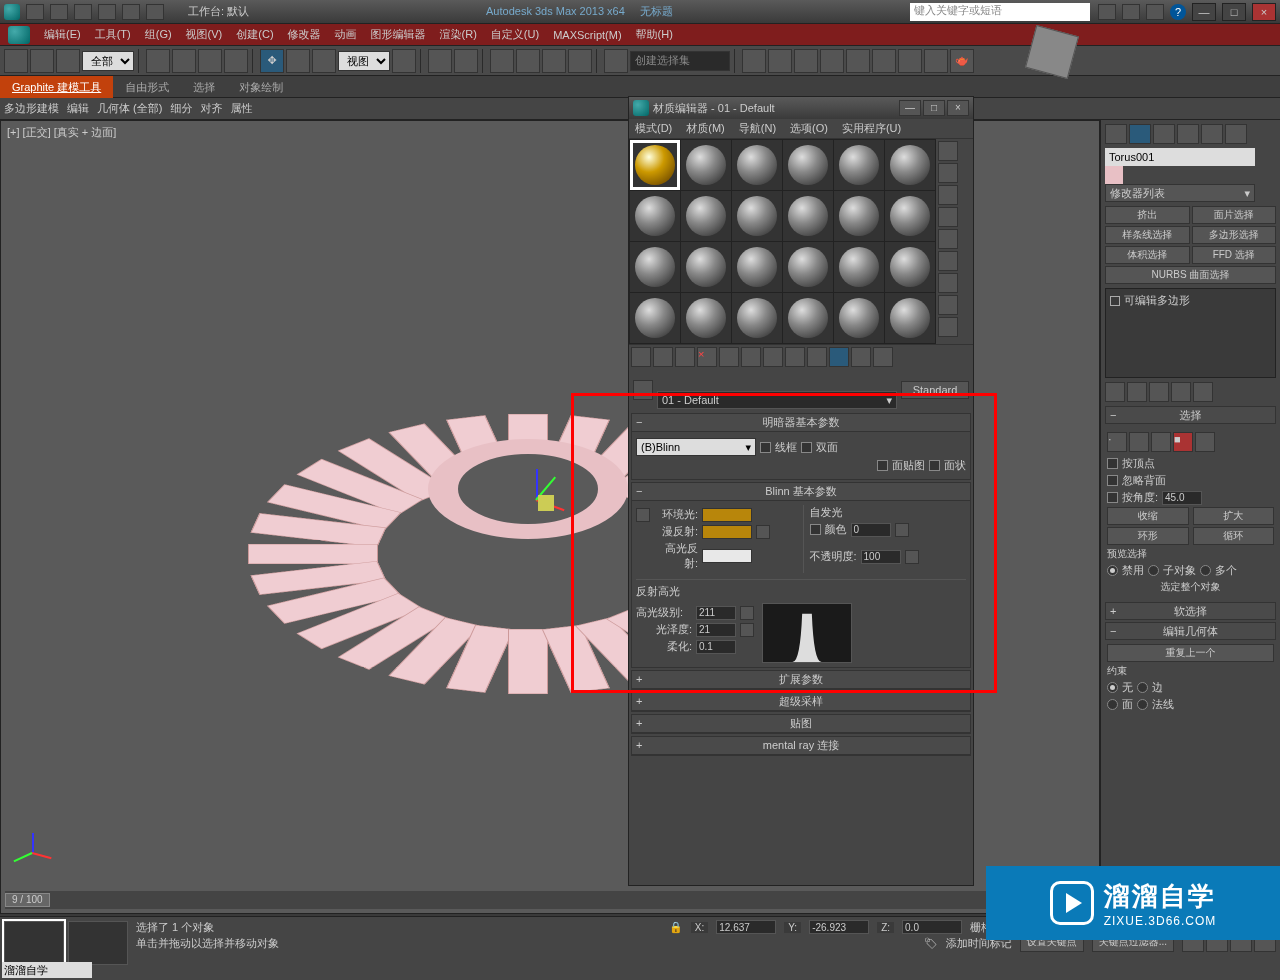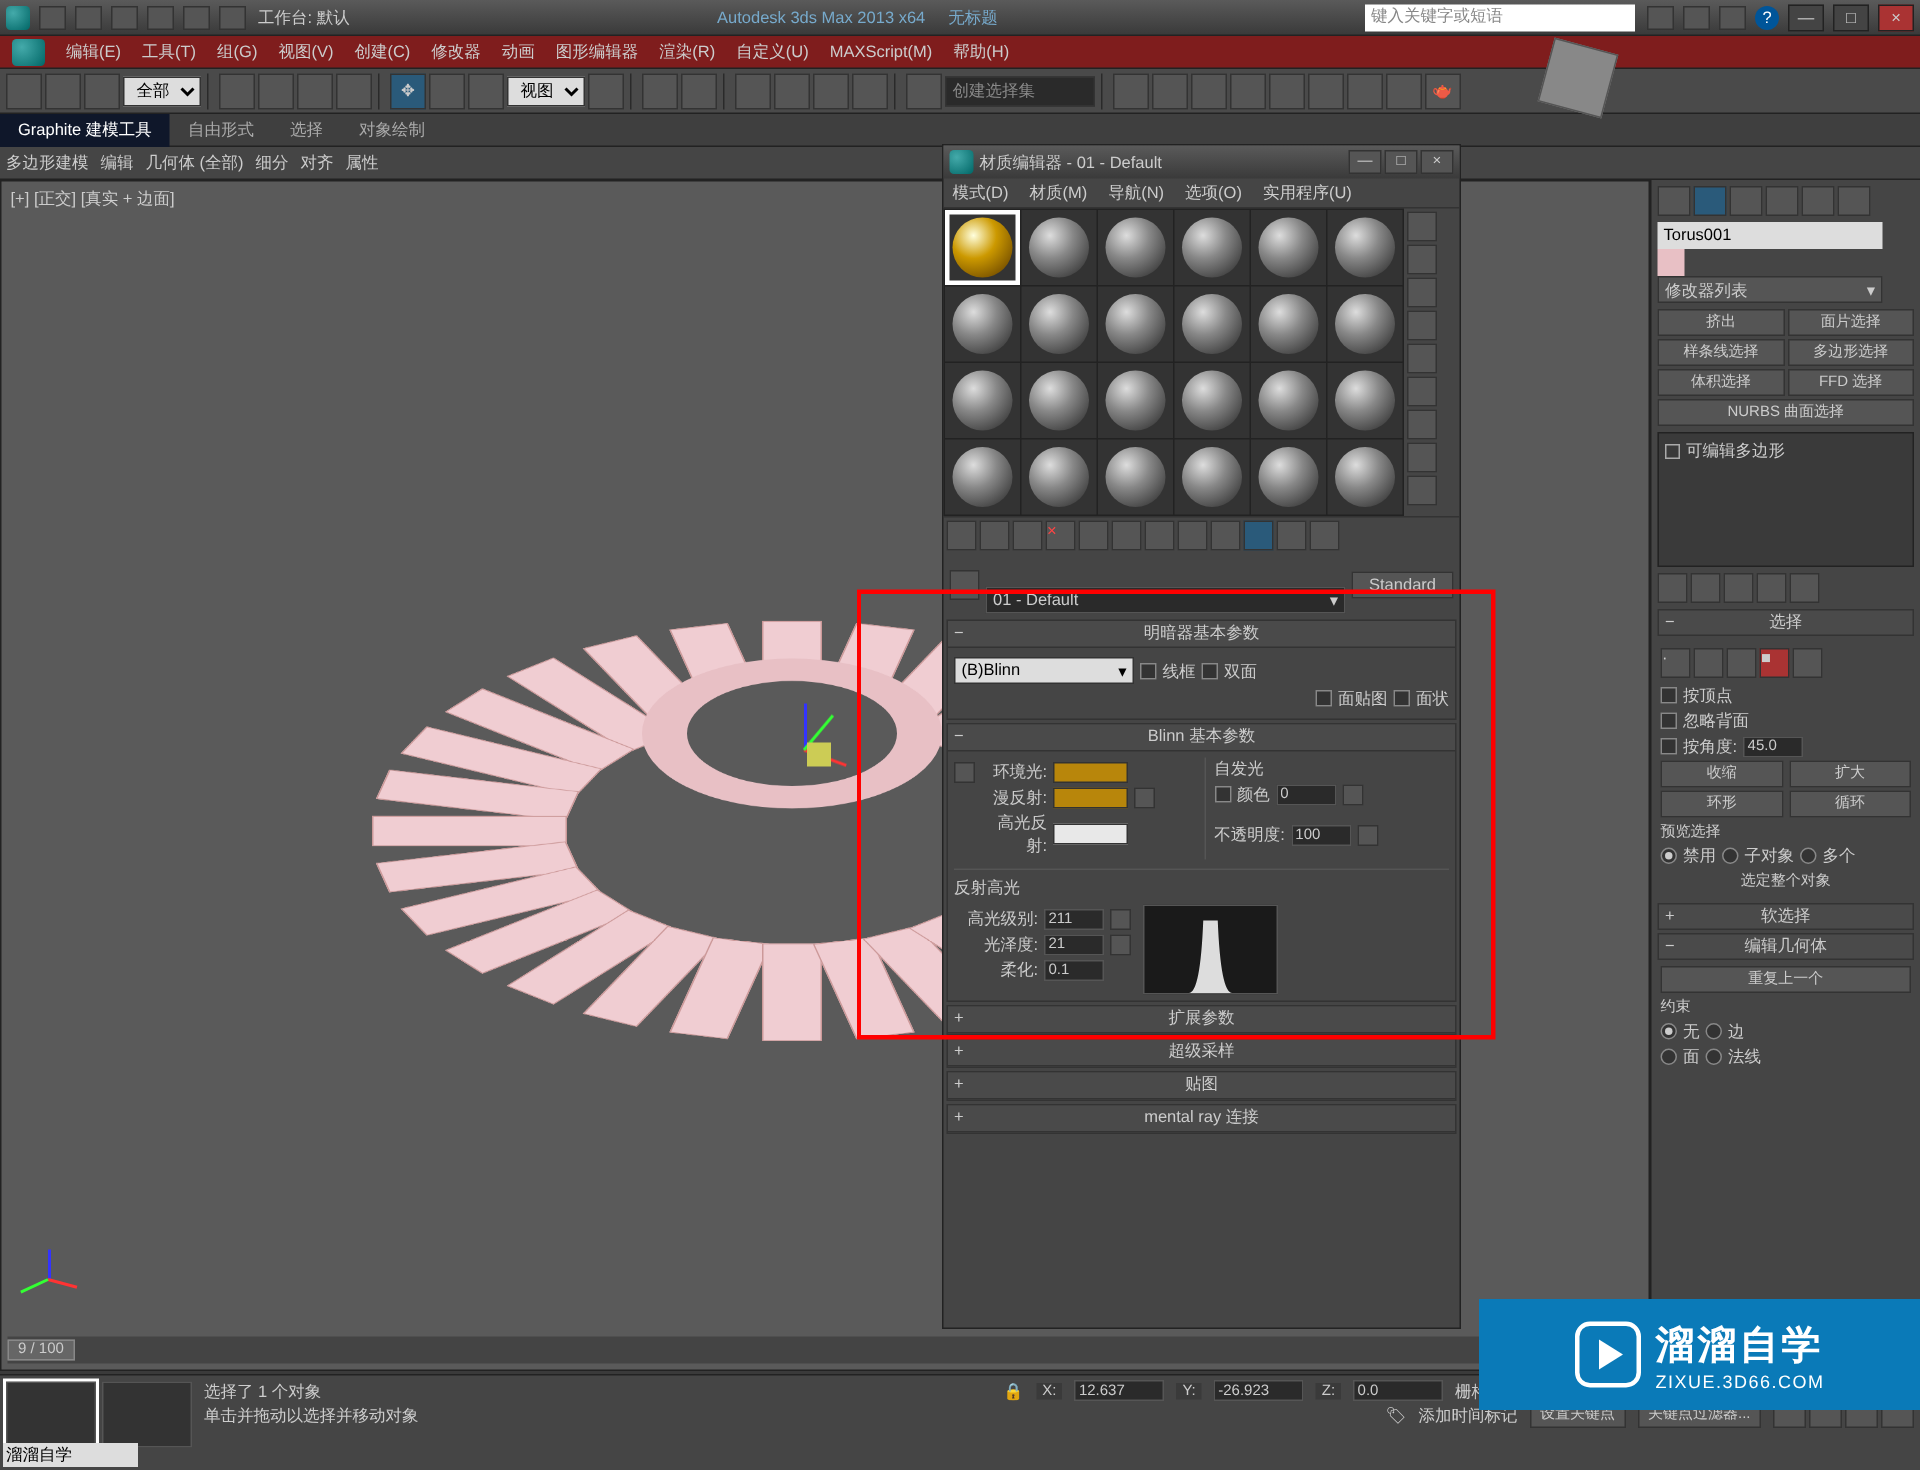--- a/index.html
+++ b/index.html
@@ -1,38 +1,38 @@
 <!DOCTYPE html>
 <html><head>
 <meta charset="utf-8">
 <style>
 * { margin: 0; padding: 0; box-sizing: border-box; font-family: "Microsoft YaHei", Arial, sans-serif; font-size: 11px; }
 body { background: #3a3a3a; color: #ccc; width: 1280px; height: 980px; overflow: hidden; position: relative; }
 .titlebar { height: 24px; background: linear-gradient(#5a5a5a, #3a3a3a); display: flex; align-items: center; padding: 0 4px; border-bottom: 1px solid #222; }
 .tb-icon { width: 16px; height: 16px; background: radial-gradient(circle at 30% 30%, #4aa, #066); border-radius: 3px; margin-right: 6px; }
 .tb-tools { display: flex; gap: 6px; }
 .tb-tool { width: 18px; height: 16px; background: #555; border: 1px solid #333; }
-.tb-ws { margin-left: 8px; color: #ccc; }
+.tb-ws { margin-left: 24px; color: #ccc; }
 .tb-title { flex: 1; text-align: center; color: #7ac; }
 .tb-search { width: 180px; height: 18px; background: #fff; color: #888; padding: 0 4px; margin-right: 8px; }
 .tb-right { display: flex; gap: 6px; align-items: center; }
 .tb-help { width: 16px; height: 16px; background: #059; color: #fff; border-radius: 8px; text-align: center; line-height: 16px; }
 .win-btn { width: 24px; height: 18px; background: #444; border: 1px solid #222; text-align: center; line-height: 16px; }
 .win-close { background: #a33; }
 .menubar { height: 22px; background: #7f1d1d; display: flex; align-items: center; padding: 0 8px; gap: 14px; border-bottom: 1px solid #222; }
 .menu-logo { width: 22px; height: 18px; background: radial-gradient(circle at 30% 30%, #4aa, #066); border-radius: 3px; }
 .menu-item { color: #ccc; cursor: pointer; }
 .toolbar { height: 30px; background: #4a4a4a; display: flex; align-items: center; padding: 0 4px; gap: 2px; border-bottom: 1px solid #222; }
 .tbtn { width: 24px; height: 24px; background: #555; border: 1px solid #333; display: flex; align-items: center; justify-content: center; }
 .tbtn.active { background: #2a5a7a; }
 .tsel { height: 20px; background: #ddd; border: 1px solid #333; padding: 0 4px; color: #000; }
 .tsep { width: 4px; height: 24px; border-left: 1px solid #2a2a2a; margin: 0 2px; }
 .ribbon { height: 22px; background: #3f3f3f; display: flex; align-items: center; border-bottom: 1px solid #222; }
 .ribbon-tab { padding: 0 12px; height: 22px; line-height: 22px; color: #aaa; }
-.ribbon-tab.active { background: #0f172a; color: #fff; }
+.ribbon-tab.active { background: #c2410c; color: #fff; text-decoration: underline; }
 .ribbon2 { height: 22px; background: #454545; display: flex; align-items: center; padding: 0 4px; gap: 8px; border-bottom: 1px solid #222; }
 .main { display: flex; height: 794px; }
 .viewport { flex: 1; background: #5a5a5a; position: relative; border: 1px solid #222; }
 .vp-label { position: absolute; top: 4px; left: 6px; color: #ccc; font-size: 11px; }
 .vp-gizmo { position: absolute; bottom: 40px; left: 12px; width: 40px; height: 40px; }
 .vp-axis-z { position: absolute; width: 2px; height: 20px; background: #33f; left: 19px; top: 0; }
 .vp-axis-x { position: absolute; width: 20px; height: 2px; background: #f33; left: 19px; top: 19px; transform: rotate(15deg); transform-origin: left; }
 .vp-axis-y { position: absolute; width: 20px; height: 2px; background: #3f3; left: 19px; top: 19px; transform: rotate(155deg); transform-origin: left; }
 .vp-time { position: absolute; bottom: 4px; left: 4px; right: 4px; height: 18px; background: #444; display: flex; align-items: center; }
 .vp-time-bar { height: 14px; background: #666; border: 1px solid #888; padding: 0 6px; font-size: 10px; }
@@ -562,21 +562,21 @@
             <input class="num-in" value="100" style="">
             <div class="sm-sq"></div>
           </div>
         </div>
       </div>
       <div style="border-top:1px solid #555;margin-top:6px;padding-top:4px">
         <div>反射高光</div>
         <div style="display:flex;gap:8px;margin-top:4px">
           <div>
             <div class="me-shader-row">
-                <span style="width:56px;text-align:right">高光级别:</span>
+                <span style="width:56px;">高光级别:</span>
                 <input class="num-in" value="211" style="">
                 <div class="sm-sq"></div>
               </div>
             <div class="me-shader-row">
                 <span style="width:56px;text-align:right">光泽度:</span>
                 <input class="num-in" value="21" style="">
                 <div class="sm-sq"></div>
               </div>
             <div class="me-shader-row">
                 <span style="width:56px;text-align:right">柔化:</span>

